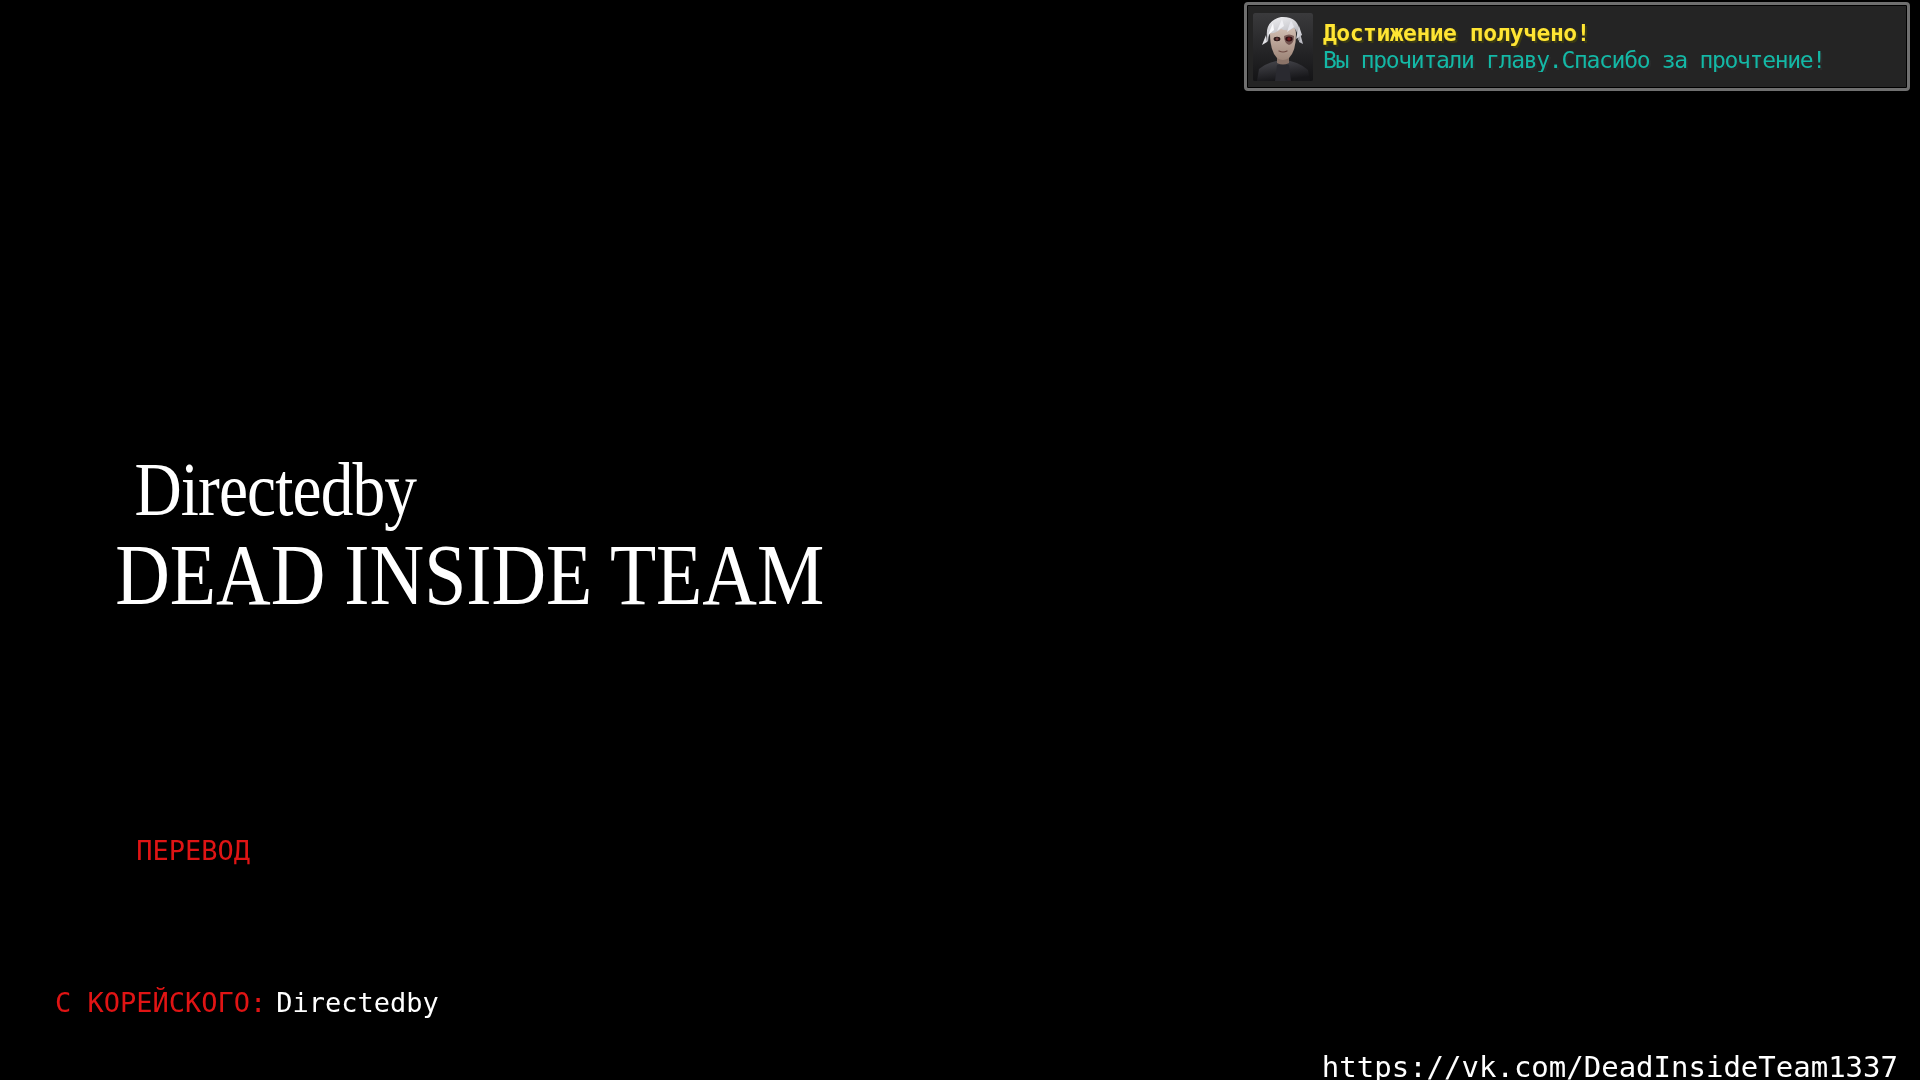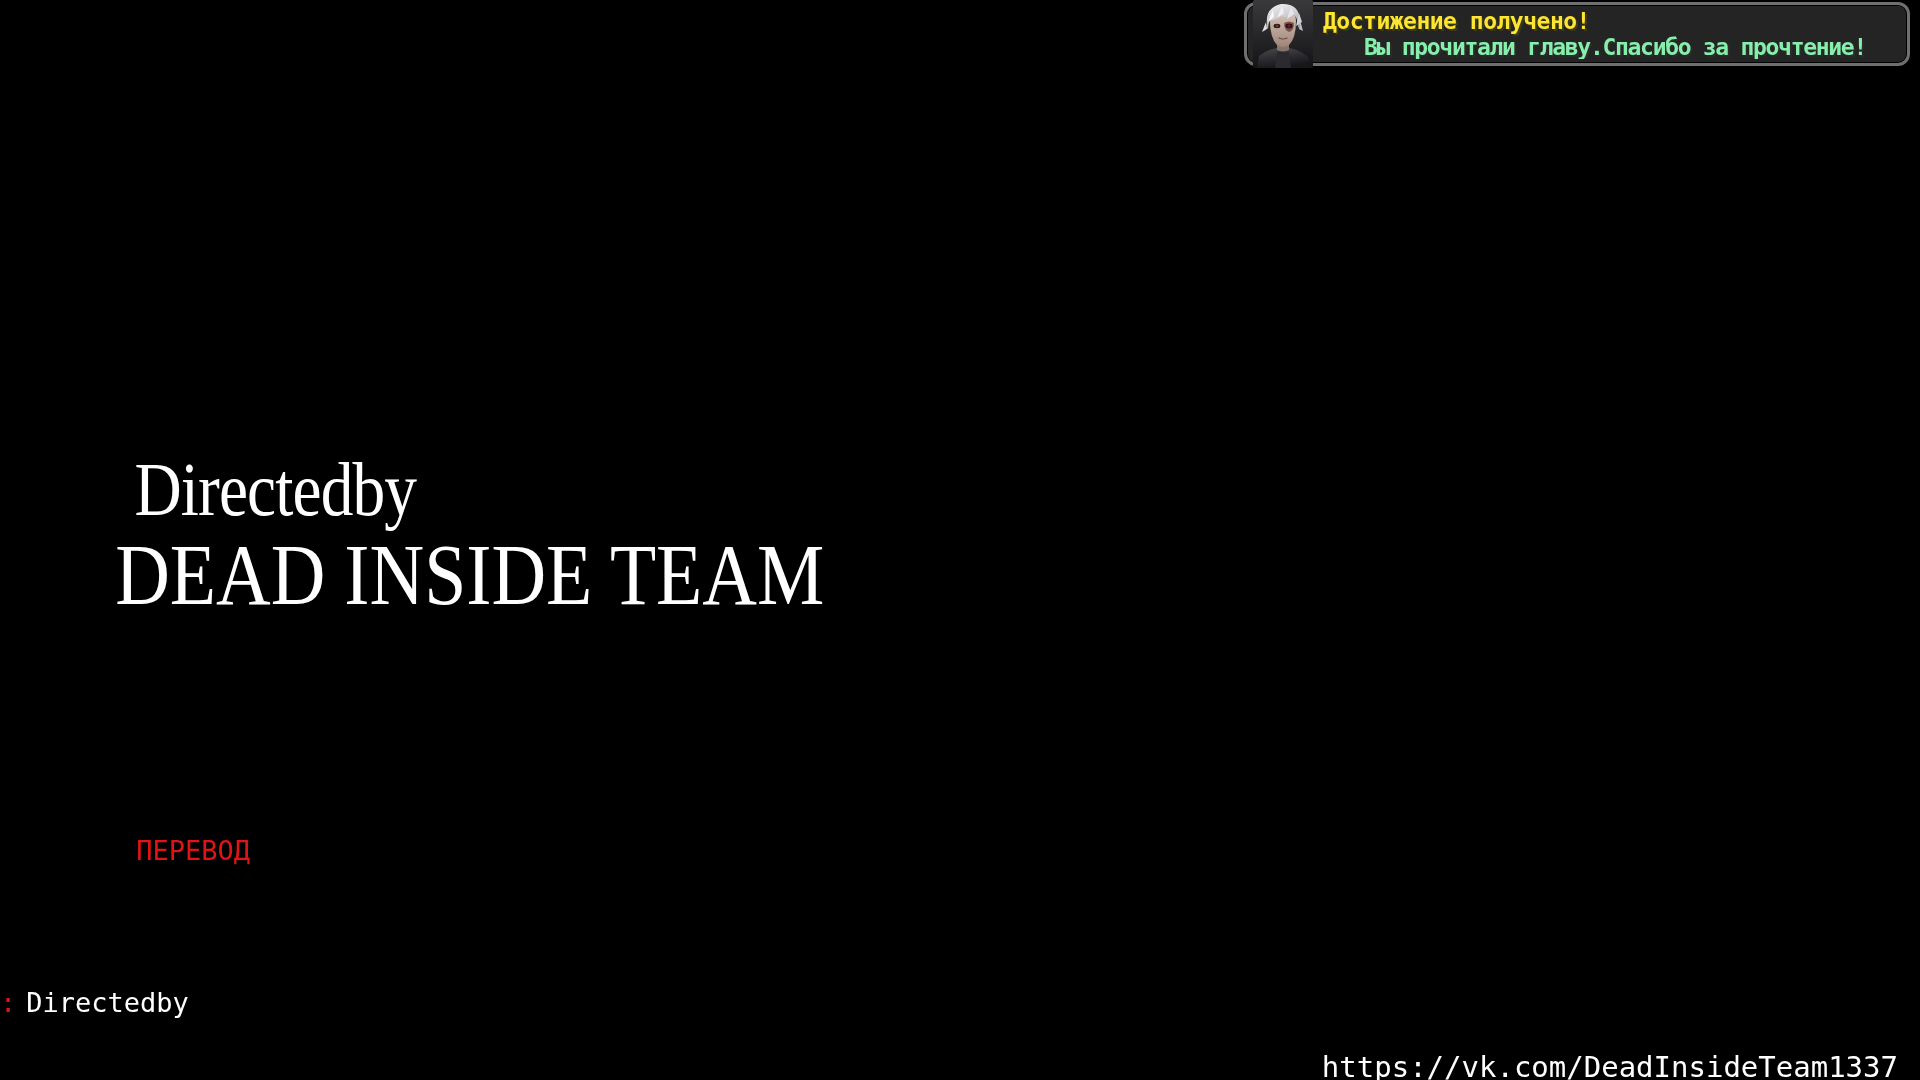--- a/index.html
+++ b/index.html
@@ -22,24 +22,24 @@
     inset: 0;
     background: #000000;
   }
 
   
   #achievement-toast {
     position: absolute;
     left: 1244px;
     top: 2px;
     width: 666px;
-    height: 64px;
+    height: 89px;
     background: #242424;
     border: 3px solid #6f6f6f;
-    border-radius: 12px;
+    border-radius: 4px;
     box-sizing: border-box;
     display: flex;
     align-items: center;
     padding: 0 0 0 6px;
     box-shadow: 0 0 0 1px #000 inset;
   }
   #achievement-toast .toast-icon-wrap {
     width: 60px;
     height: 68px;
     flex: 0 0 60px;
@@ -65,28 +65,27 @@
     color: #ffe533;
     font-family: "DejaVu Sans Mono", monospace;
     font-size: 23px;
     font-weight: bold;
     letter-spacing: -0.5px;
     white-space: nowrap;
     text-shadow: 2px 2px 0 #3b3b12;
     margin-bottom: 2px;
   }
   .toast-subtitle {
-    color: #86efac;
+    color: #14b8a6;
     font-family: "DejaVu Sans Mono", monospace;
     font-size: 23px;
-    font-weight: bold;
+    font-weight: normal;
     letter-spacing: -1.3px;
     white-space: nowrap;
     text-shadow: 2px 2px 0 #2b2b2b;
-    text-align: center;
   }
 
   
   #directed-block {
     position: absolute;
     left: 0;
     right: 0;
     top: 452px;
     text-align: left;
     color: #ffffff;
@@ -223,21 +222,21 @@
     <div class="directed-line-2">DEAD INSIDE TEAM</div>
   </div>
 
   <div id="credits">
 
     <div class="credit-row standalone">
       <span class="credit-label">ПЕРЕВОД</span>
     </div>
 
     <div class="credit-row is-red">
-      <span class="credit-sep">:</span>
+      <span class="credit-label">С КОРЕЙСКОГО</span><span class="credit-sep">:</span>
       <span class="credit-value">Directedby</span>
     </div>
 
     
 
     
 
     
 
     

